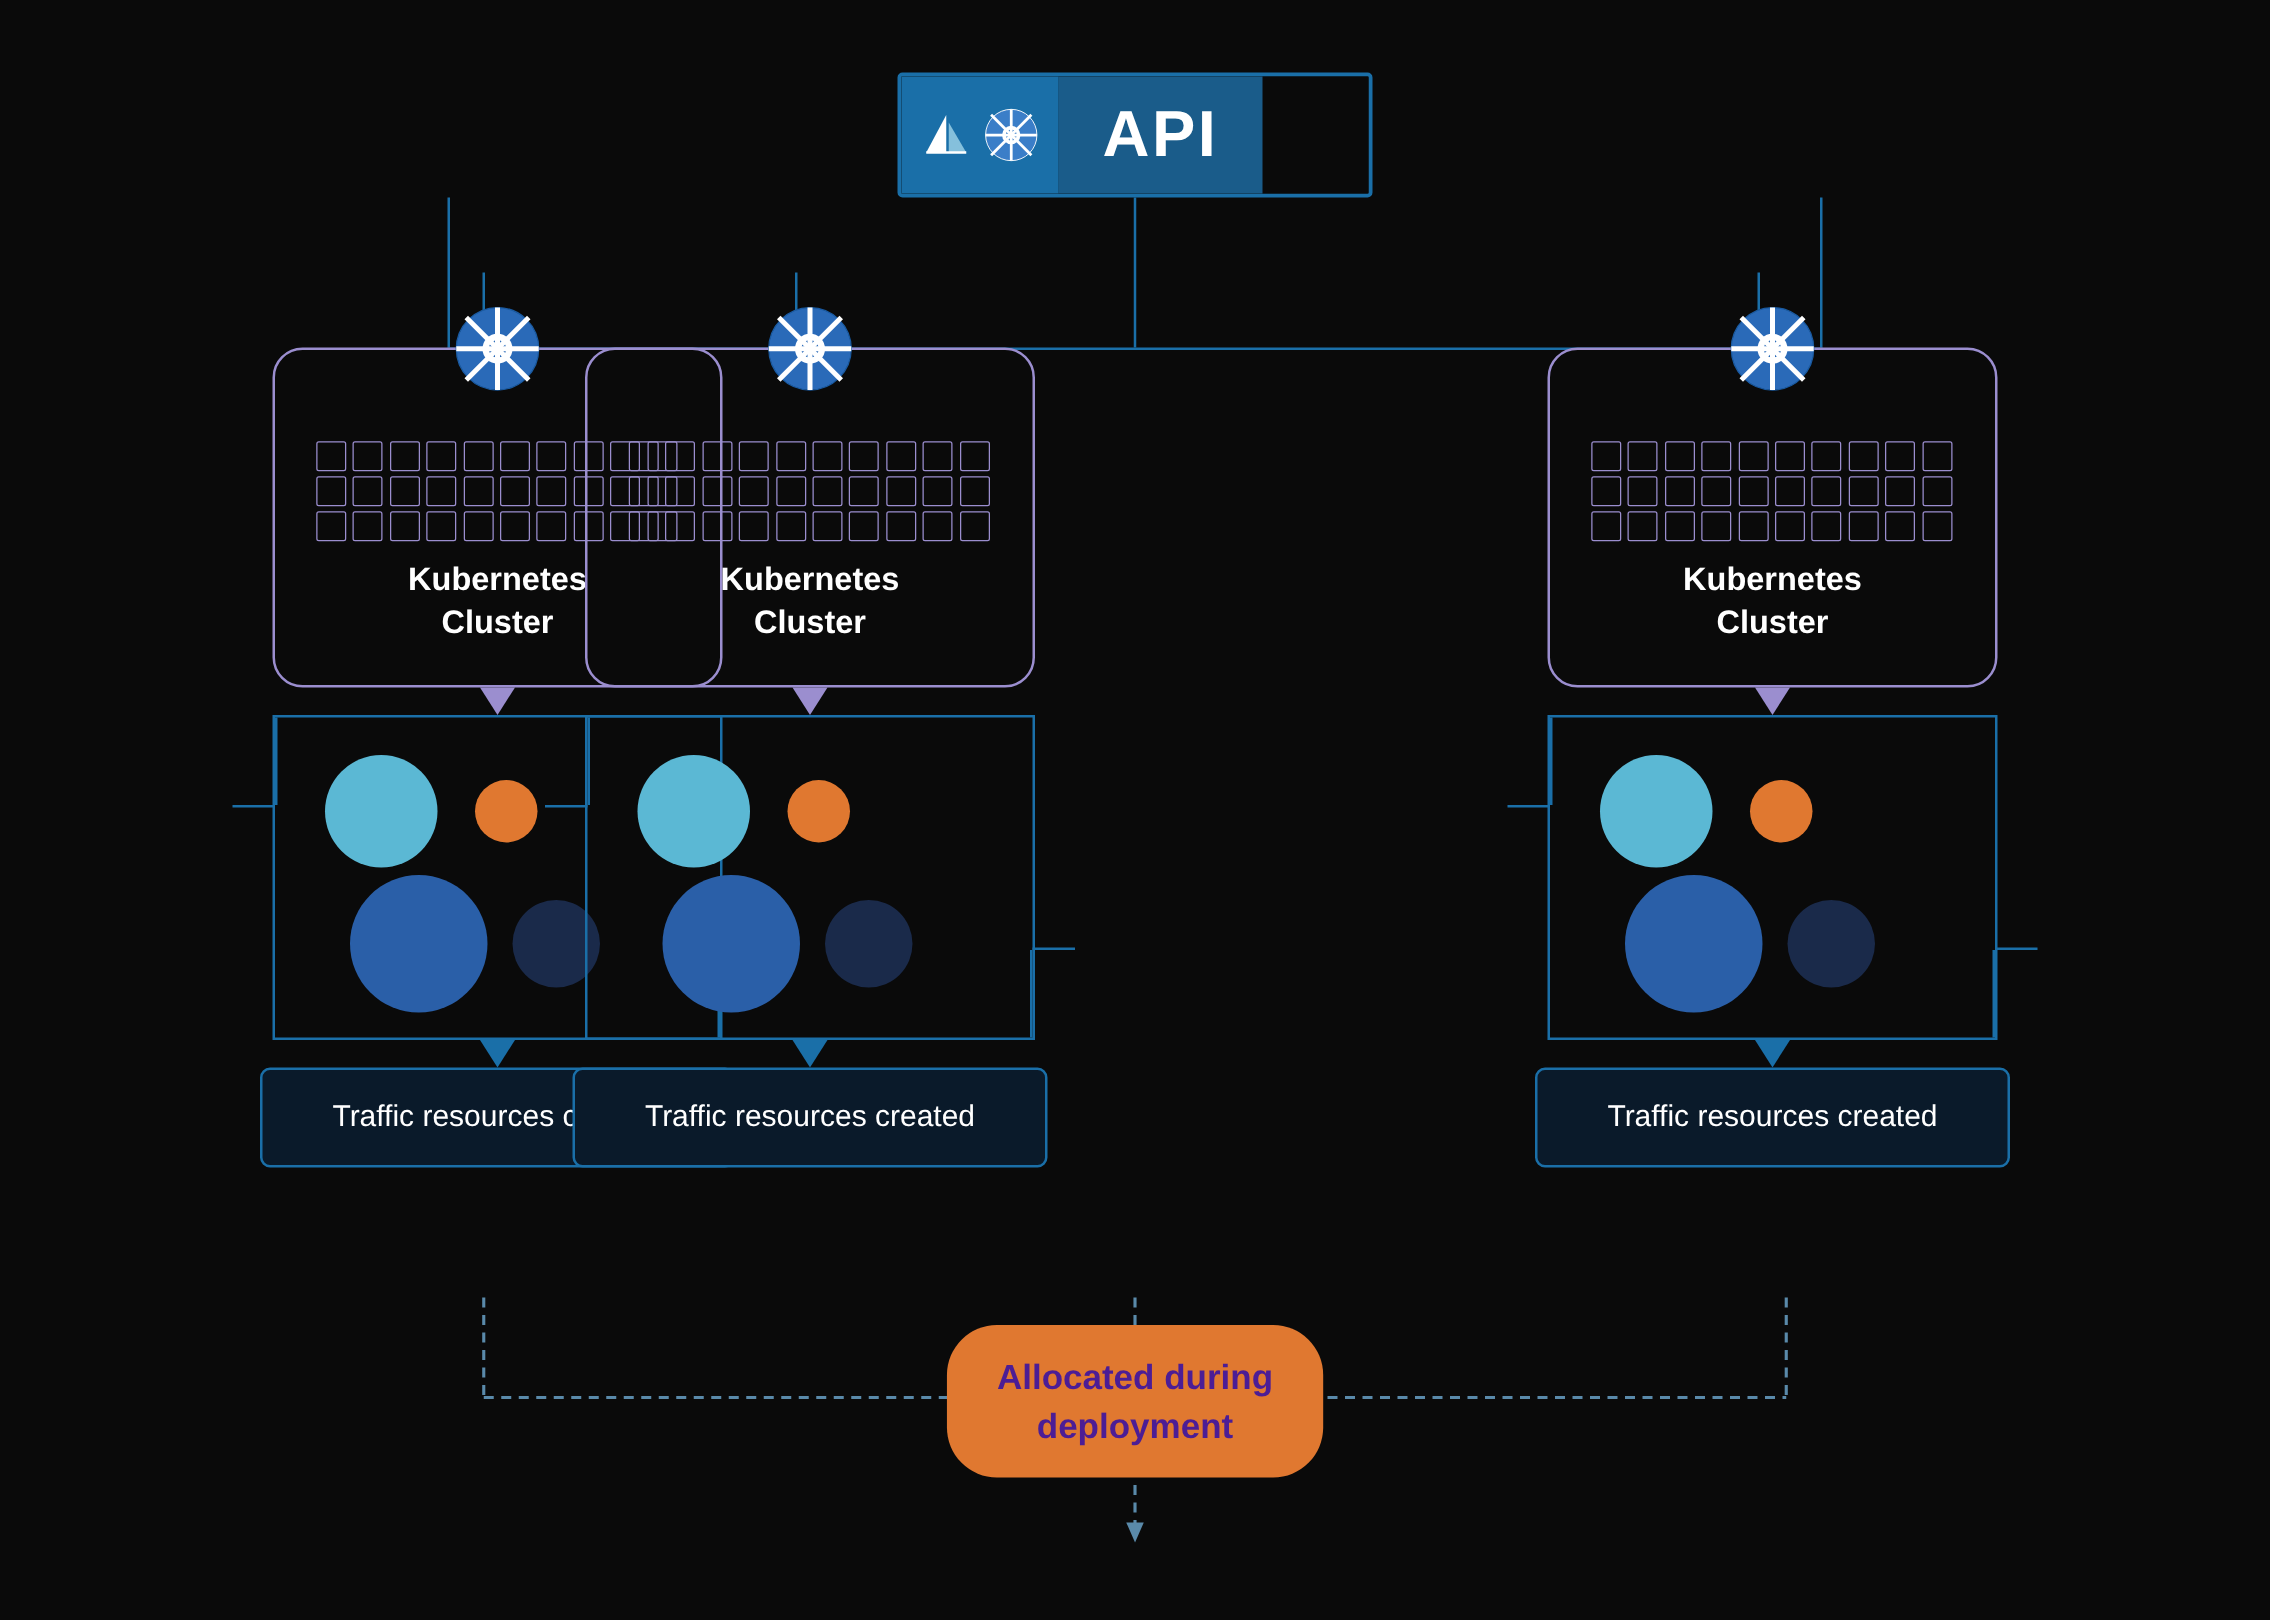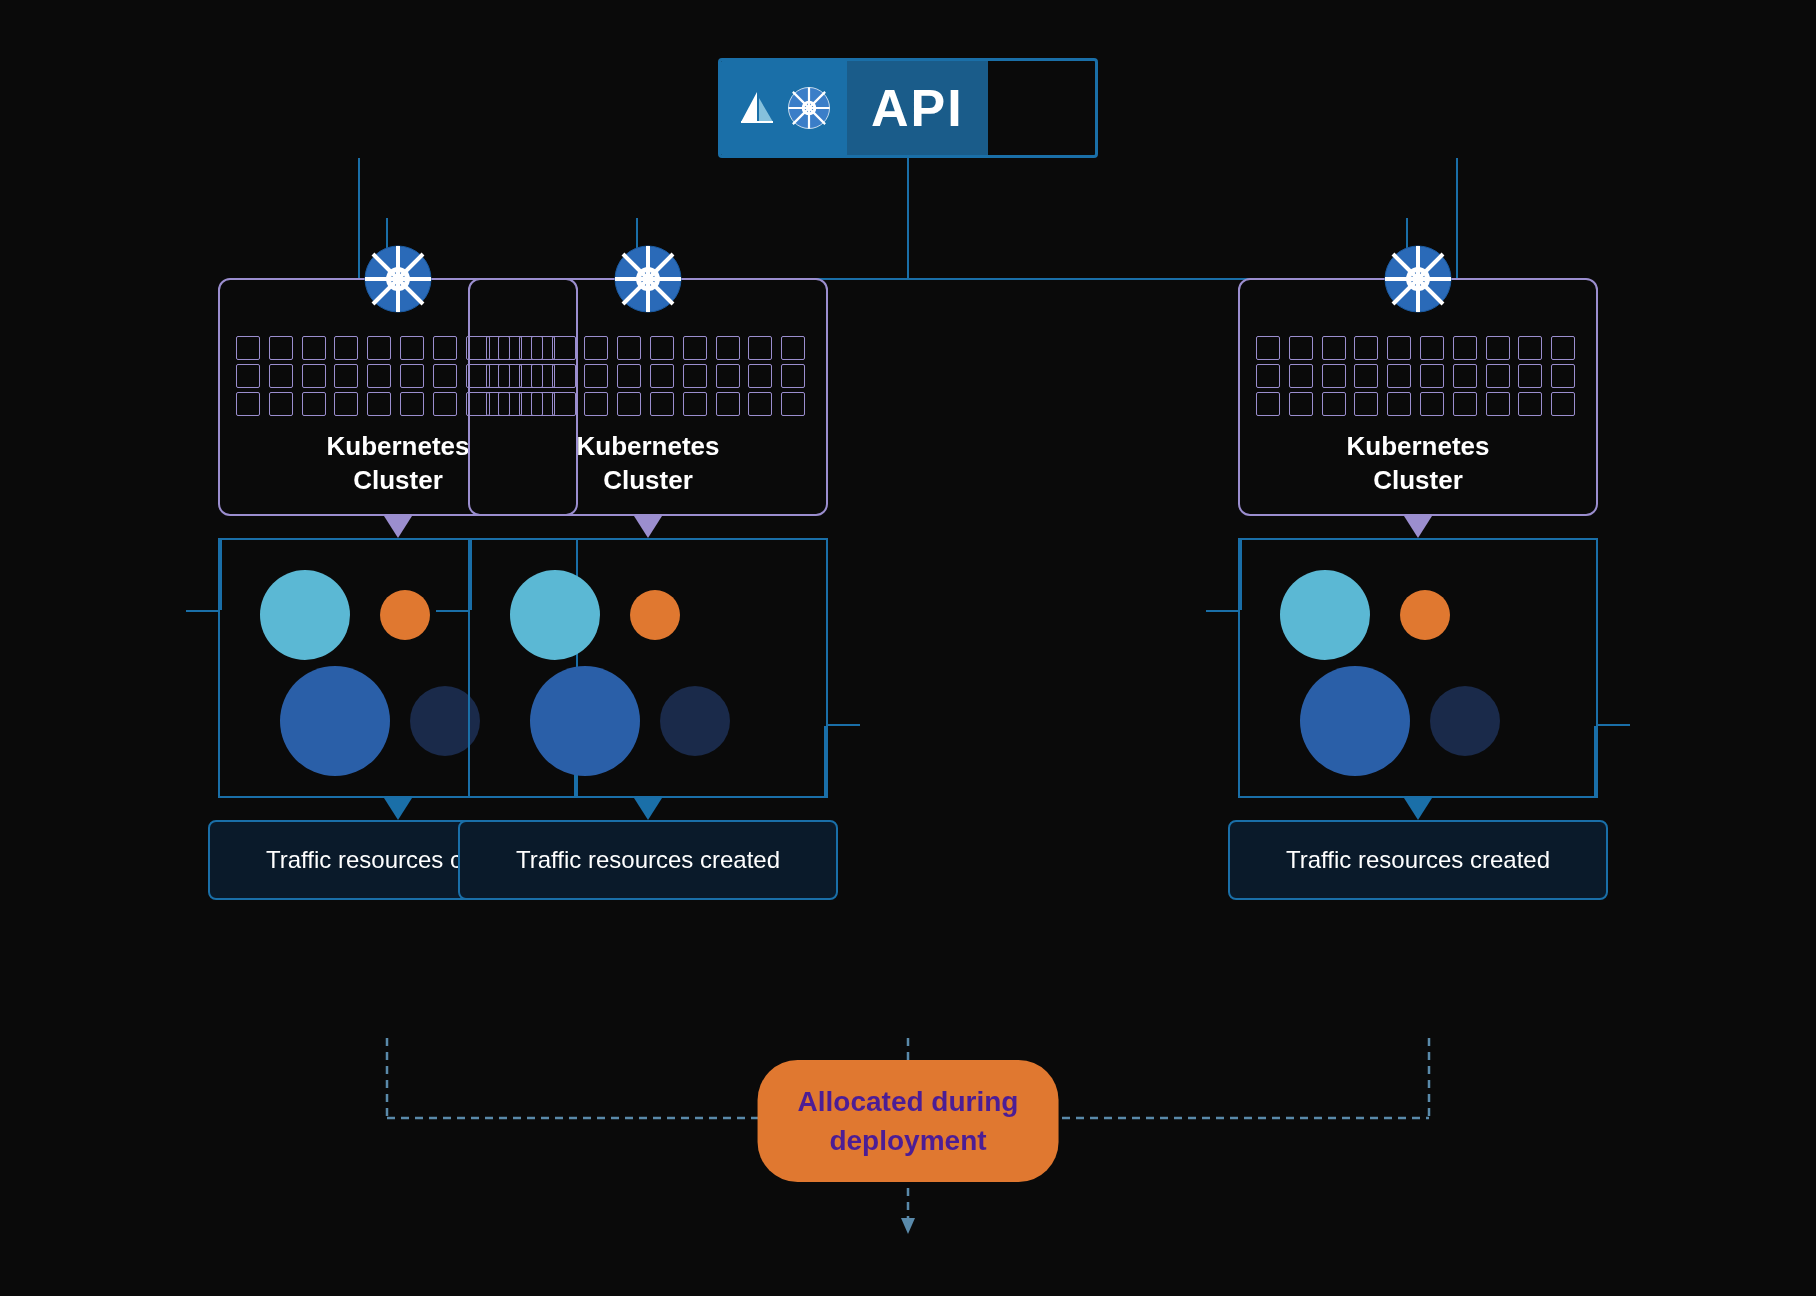--- a/index.html
+++ b/index.html
@@ -33,42 +33,42 @@
       justify-content: center;
       gap: 10px;
       padding: 0 16px;
       height: 100%;
     }
     .api-label {
       background: #1a5c8a;
       color: white;
       font-size: 52px;
       font-weight: 900;
-      padding: 0 24px;
+      padding: 0 35px;
       height: 100%;
       display: flex;
       align-items: center;
       letter-spacing: 2px;
     }
     .sail-icon {
       width: 40px;
       height: 40px;
     }
     .k8s-icon-small {
       width: 44px;
       height: 44px;
     }
 
     
     .k8s-cluster-box {
       background: transparent;
       border: 2.5px solid #9b8ecf;
-      border-radius: 12px;
+      border-radius: 24px;
       width: 360px;
-      padding: 16px;
+      padding: 33px;
       display: flex;
       flex-direction: column;
       align-items: center;
       position: relative;
     }
     .grid-squares {
       display: grid;
       grid-template-columns: repeat(10, 1fr);
       gap: 4px;
       margin-top: 40px;

